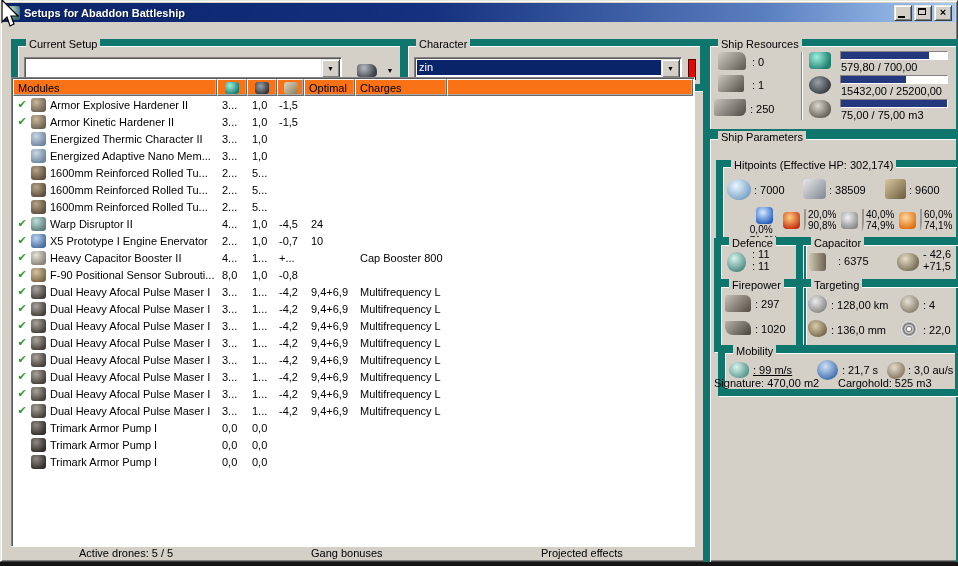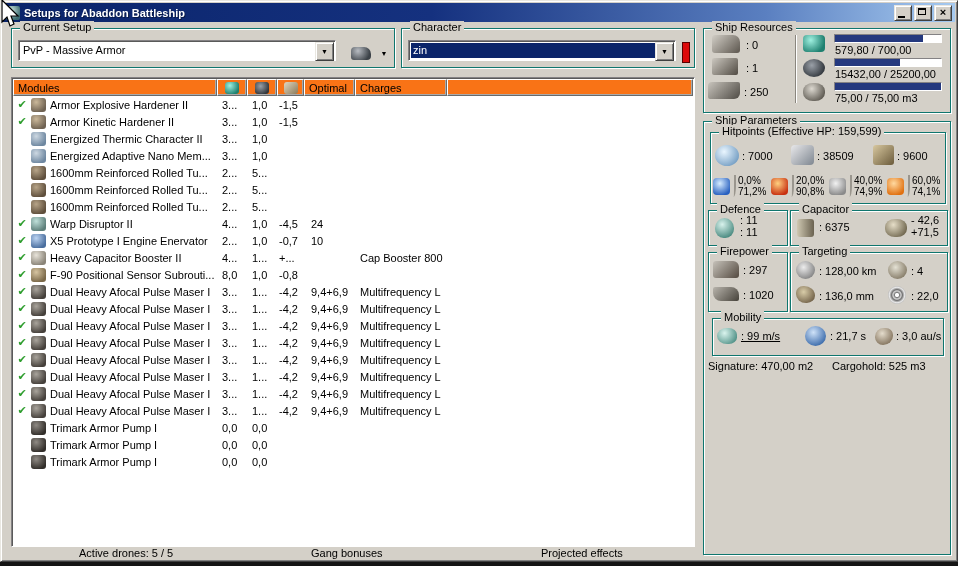--- a/index.html
+++ b/index.html
@@ -1,21 +1,21 @@
 <!DOCTYPE html>
 <html><head>
 <meta charset="utf-8">
 <style>
   html,body{margin:0;padding:0;background:#1a1a1a;}
   #screen{position:relative;width:958px;height:566px;font-family:"Liberation Sans","DejaVu Sans",sans-serif;font-size:11px;color:#000;overflow:hidden;}
   #win{position:absolute;left:0;top:0;width:958px;height:562px;background:#d4d0c8;box-sizing:border-box;border:1px solid;border-color:#e9e7e1 #404040 #404040 #e9e7e1;box-shadow:inset 1px 1px 0 #fff,inset -1px -1px 0 #808080;}
   .screen-edge{position:absolute;left:0;bottom:0;width:958px;height:4px;background:#141414;}
 
   
-  .gb{position:absolute;border:1px solid #0f766e;box-shadow:inset 1px 1px 0 #fff,1px 1px 0 #fff;}
+  .gb{position:absolute;border:7px solid #0f766e;box-shadow:inset 1px 1px 0 #fff,1px 1px 0 #fff;margin-top:11px;}
   .gb>.gb-label{position:absolute;top:-8px;left:8px;background:#d4d0c8;padding:0 3px;line-height:13px;white-space:nowrap;}
   .sunken{background:#fff;border:1px solid;border-color:#848284 #fff #fff #848284;box-shadow:inset 1px 1px 0 #5a5a5a;}
   .raised{background:#d4d0c8;border:1px solid;border-color:#e9e7e1 #404040 #404040 #e9e7e1;box-shadow:inset 1px 1px 0 #fff,inset -1px -1px 0 #808080;}
 
   
   #titlebar{position:absolute;left:2px;top:2px;width:952px;height:19px;background:linear-gradient(90deg,#0a246a 0%,#15317f 45%,#5a7fc0 80%,#a6caf0 100%);display:flex;align-items:center;}
   #app-icon{width:14px;height:14px;margin-left:3px;border-radius:2px;background:radial-gradient(circle at 35% 30%,#cfe8e0,#3a6a70 75%);flex:0 0 auto;}
   #title-text{color:#fff;font-weight:bold;margin-left:4px;white-space:nowrap;text-shadow:1px 1px 0 rgba(0,0,0,.4);}
   .winbtns{margin-left:auto;margin-right:3px;display:flex;gap:2px;}
   .winbtn{width:16px;height:14px;font-size:9px;line-height:12px;text-align:center;position:relative;cursor:default;}
@@ -122,21 +122,20 @@
       <span class="winbtn raised">
             <span class="glyph-max"></span>
           </span>
       <span class="winbtn raised"><span class="glyph-close">×</span></span>
     </span>
   </div>
 
   <div class="gb" style="left:10px;top:27px;width:382px;height:38px;">
     <span class="gb-label">Current Setup</span>
     <div class="combo sunken" style="left:6px;top:11px;width:318px;">
-      <span class="cv">PvP - Massive Armor</span>
       <span class="cbtn raised"><span>▼</span></span>
     </div>
     <div id="setup-tool-btn">
       <span class="gun-glyph"></span>
     </div>
     <div id="setup-tool-arrow"><span>▼</span></div>
   </div>
 
   <div class="gb" style="left:400px;top:27px;width:292px;height:38px;">
     <span class="gb-label">Character</span>
@@ -419,29 +418,29 @@
     <div class="resbar" style="left:130px;top:53px;width:108px;">
           <div class="fill" style="width: 100%;"></div>
         </div>
     <span class="stat" style="left:131px;top:63px;">75,00 / 75,00 m3</span>
   </div>
 
   <div class="gb" style="left:702px;top:120px;width:246px;height:432px;">
     <span class="gb-label">Ship Parameters</span>
 
     <div class="gb" style="left:6px;top:10px;width:234px;height:70px;">
-      <span class="gb-label">Hitpoints (Effective HP: 159,599)</span>
+      <span class="gb-label">Hitpoints (Effective HP: 302,174)</span>
       <span class="pico shield-icon" style="position:absolute;left:4px;top:12px;width:24px;height:21px;"></span>
       <span class="stat" style="left:31px;top:17px;">: 7000</span>
       <span class="pico armor-icon" style="position:absolute;left:80px;top:12px;width:23px;height:20px;"></span>
       <span class="stat" style="left:106px;top:17px;">: 38509</span>
       <span class="pico structure-icon" style="position:absolute;left:162px;top:12px;width:21px;height:20px;"></span>
       <span class="stat" style="left:186px;top:17px;">: 9600</span>
       <div>
-            <div class="resist-cell" style="left: 2px;">
+            <div class="resist-cell" style="left: 12px; flex-direction: column;">
               <span class="pico em-icon"></span>
               <span class="resist-sep"></span>
               <span class="resist-vals">
                 <div>0,0%</div>
                 <div>71,2%</div>
               </span>
             </div>
             <div class="resist-cell" style="left: 60px;">
               <span class="pico thermal-icon"></span>
               <span class="resist-sep"></span>
@@ -472,21 +471,21 @@
     <div class="gb" style="left:4px;top:88px;width:78px;height:34px;">
       <span class="gb-label">Defence</span>
       <span class="pico defence-shield-icon" style="position:absolute;left:6px;top:7px;width:19px;height:20px;"></span>
       <span class="stat" style="left:31px;top:3px;">: 11</span>
       <span class="stat" style="left:31px;top:15px;">: 11</span>
     </div>
 
     <div class="gb" style="left:86px;top:88px;width:156px;height:34px;">
       <span class="gb-label">Capacitor</span>
       <span class="pico capbattery-icon" style="position:absolute;left:6px;top:8px;width:17px;height:18px;"></span>
-      <span class="stat" style="left:28px;top:10px;">: 6375</span>
+      <span class="stat" style="left:35px;top:10px;">: 6375</span>
       <span class="pico capdelta-icon" style="position:absolute;left:94px;top:8px;width:22px;height:18px;"></span>
       <span class="stat" style="left:120px;top:3px;">- 42,6</span>
       <span class="stat" style="left:120px;top:15px;">+71,5</span>
     </div>
 
     <div class="gb" style="left:4px;top:130px;width:78px;height:58px;">
       <span class="gb-label">Firepower</span>
       <span class="pico turret-dps-icon" style="position:absolute;left:4px;top:8px;width:26px;height:17px;"></span>
       <span class="stat" style="left:34px;top:11px;">: 297</span>
       <span class="pico volley-icon" style="position:absolute;left:4px;top:34px;width:26px;height:14px;"></span>

